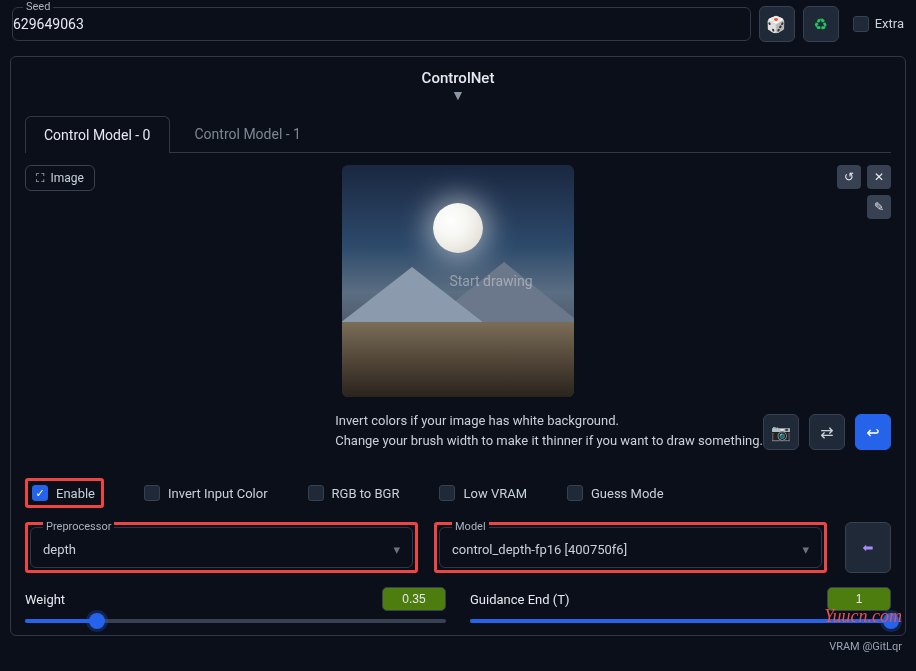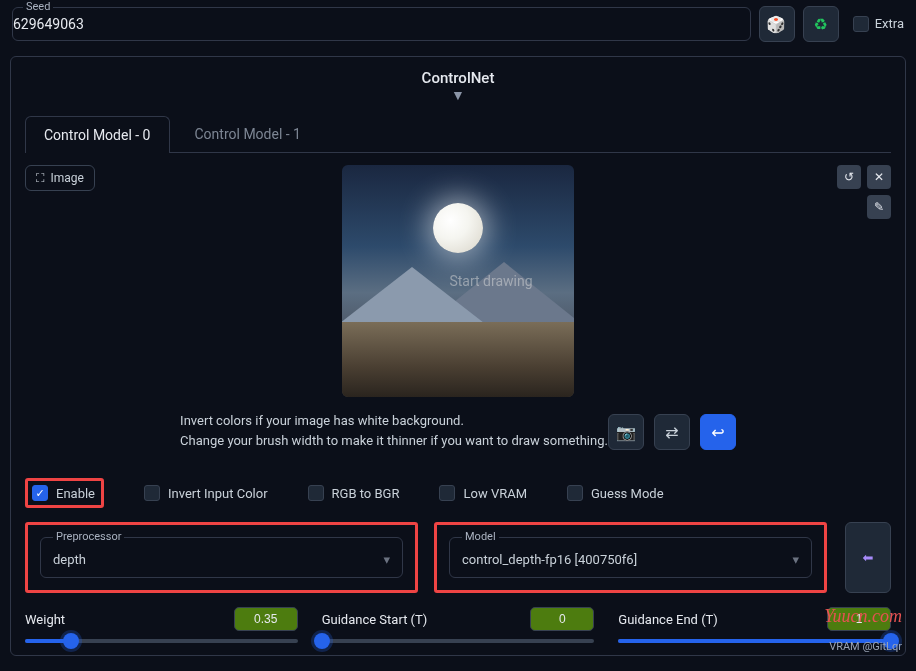--- a/index.html
+++ b/index.html
@@ -161,21 +161,21 @@
       display: flex; justify-content: flex-end; gap: 10px;
       margin-top: -30px;
     }
     .checks-row {
       display: flex; gap: 40px; align-items: center;
       margin-top: 28px;
     }
     .check-item { display: flex; align-items: center; gap: 8px; font-size: 13px; }
     .red-box { border: 3px solid #ef4444; border-radius: 3px; padding: 4px 6px 4px 4px; }
     .dropdown-row { display: flex; gap: 16px; margin-top: 14px; align-items: stretch; }
-    .dropdown-group { flex: 1; border: 3px solid #ef4444; border-radius: 3px; padding: 12px; }
+    .dropdown-group { flex: 1; border: 3px solid #ef4444; border-radius: 3px; padding: 2px; }
     .dropdown {
       border: 1px solid #303748;
       border-radius: 6px;
       background: #0b0f19;
       position: relative;
     }
     .dropdown-label { position: absolute; top: -8px; left: 12px; background: #0b0f19; font-size: 11px; color: #aab2c0; padding: 0 3px; }
     .dropdown-value { padding: 14px 12px 10px; display: flex; justify-content: space-between; align-items: center; color: #c9d1d9; cursor: pointer; }
     .arrow-btn {
       width: 46px;
@@ -259,21 +259,21 @@
           </div>
       </div>
       <div class="tool-row">
         <div class="mini-btn">
             <span>✎</span>
           </div>
       </div>
     </div>
   </div>
 
-  <div style="display:flex; justify-content:center; align-items:flex-end;">
+  <div style="display:flex; justify-content:flex-end; align-items:flex-end;">
     <div class="help-text">
       <div>Invert colors if your image has white background.</div>
       <div>Change your brush width to make it thinner if you want to draw something.</div>
     </div>
     <div class="action-btn-row" style="margin-top:0">
       <div class="icon-btn">
           <span>📷</span>
         </div>
       <div class="icon-btn">
           <span>⇄</span>
@@ -337,30 +337,20 @@
         <span class="slider-label">Weight</span>
         <input class="slider-input" value="0.35" style="">
       </div>
       <div class="slider-track">
         <div class="slider-fill" style="width:17%"></div>
         <div class="slider-thumb" style="left:17%"></div>
       </div>
     </div>
     <div class="slider-group">
       <div class="slider-head">
-        <span class="slider-label">Guidance Start (T)</span>
-        <input class="slider-input" value="0" style="">
-      </div>
-      <div class="slider-track">
-        <div class="slider-fill" style="width:0%"></div>
-        <div class="slider-thumb" style="left:0%"></div>
-      </div>
-    </div>
-    <div class="slider-group">
-      <div class="slider-head">
         <span class="slider-label">Guidance End (T)</span>
         <input class="slider-input" value="1" style="">
       </div>
       <div class="slider-track">
         <div class="slider-fill" style="width:100%"></div>
         <div class="slider-thumb" style="left:100%"></div>
       </div>
     </div>
   </div>
 </div>

